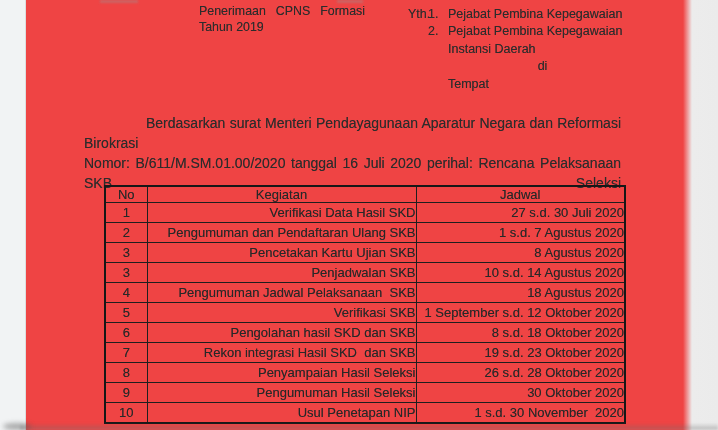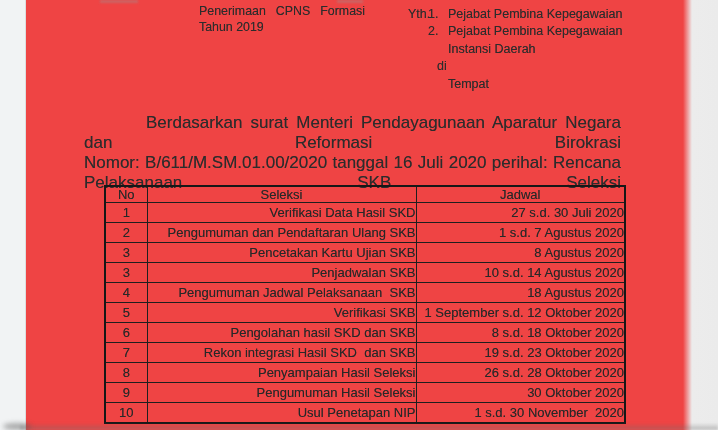--- a/index.html
+++ b/index.html
@@ -43,26 +43,26 @@
   }
   .subject-l1{text-align:justify;text-align-last:justify;}
   
   .yth{
     position:absolute;left:408px;top:6px;width:240px;
     font-size:12.5px;line-height:17.4px;
   }
   .yth-row{display:flex;}
   .yth-sal{width:20px;flex:0 0 20px;}
   .yth-num{width:20px;flex:0 0 20px;}
-  .yth-di{padding-left:29px;}
+  .yth-di{padding-left:29px;text-align:center;}
   .yth-place{padding-left:40px;}
   
   .body-par{
     position:absolute;left:84px;top:113px;width:537px;
-    font-size:17px;line-height:20px;
+    font-size:14px;line-height:20px;
   }
   .par-line{text-align:justify;text-align-last:justify;}
   .par-line.first{text-indent:62px;}
   .par-line.last{text-align:left;text-align-last:left;}
   
   table.sched{
     position:absolute;left:104px;top:185px;width:520px;
     border-collapse:collapse;table-layout:fixed;
     font-size:13px;color:#282828;
   }
@@ -124,21 +124,21 @@
 
   <table class="sched">
     <colgroup>
       <col class="col-no">
         <col class="col-kegiatan">
         <col class="col-jadwal">
     </colgroup>
     <thead>
       <tr>
         <th>No</th>
-        <th>Seleksi</th>
+        <th>Kegiatan</th>
         <th>Jadwal</th>
       </tr>
     </thead>
     <tbody id="sched-body">
         <tr>
           <td class="c-no">1</td>
           <td class="c-kegiatan">Verifikasi Data Hasil SKD</td>
           <td class="c-jadwal">27 s.d. 30 Juli 2020</td>
         </tr>
         <tr>

